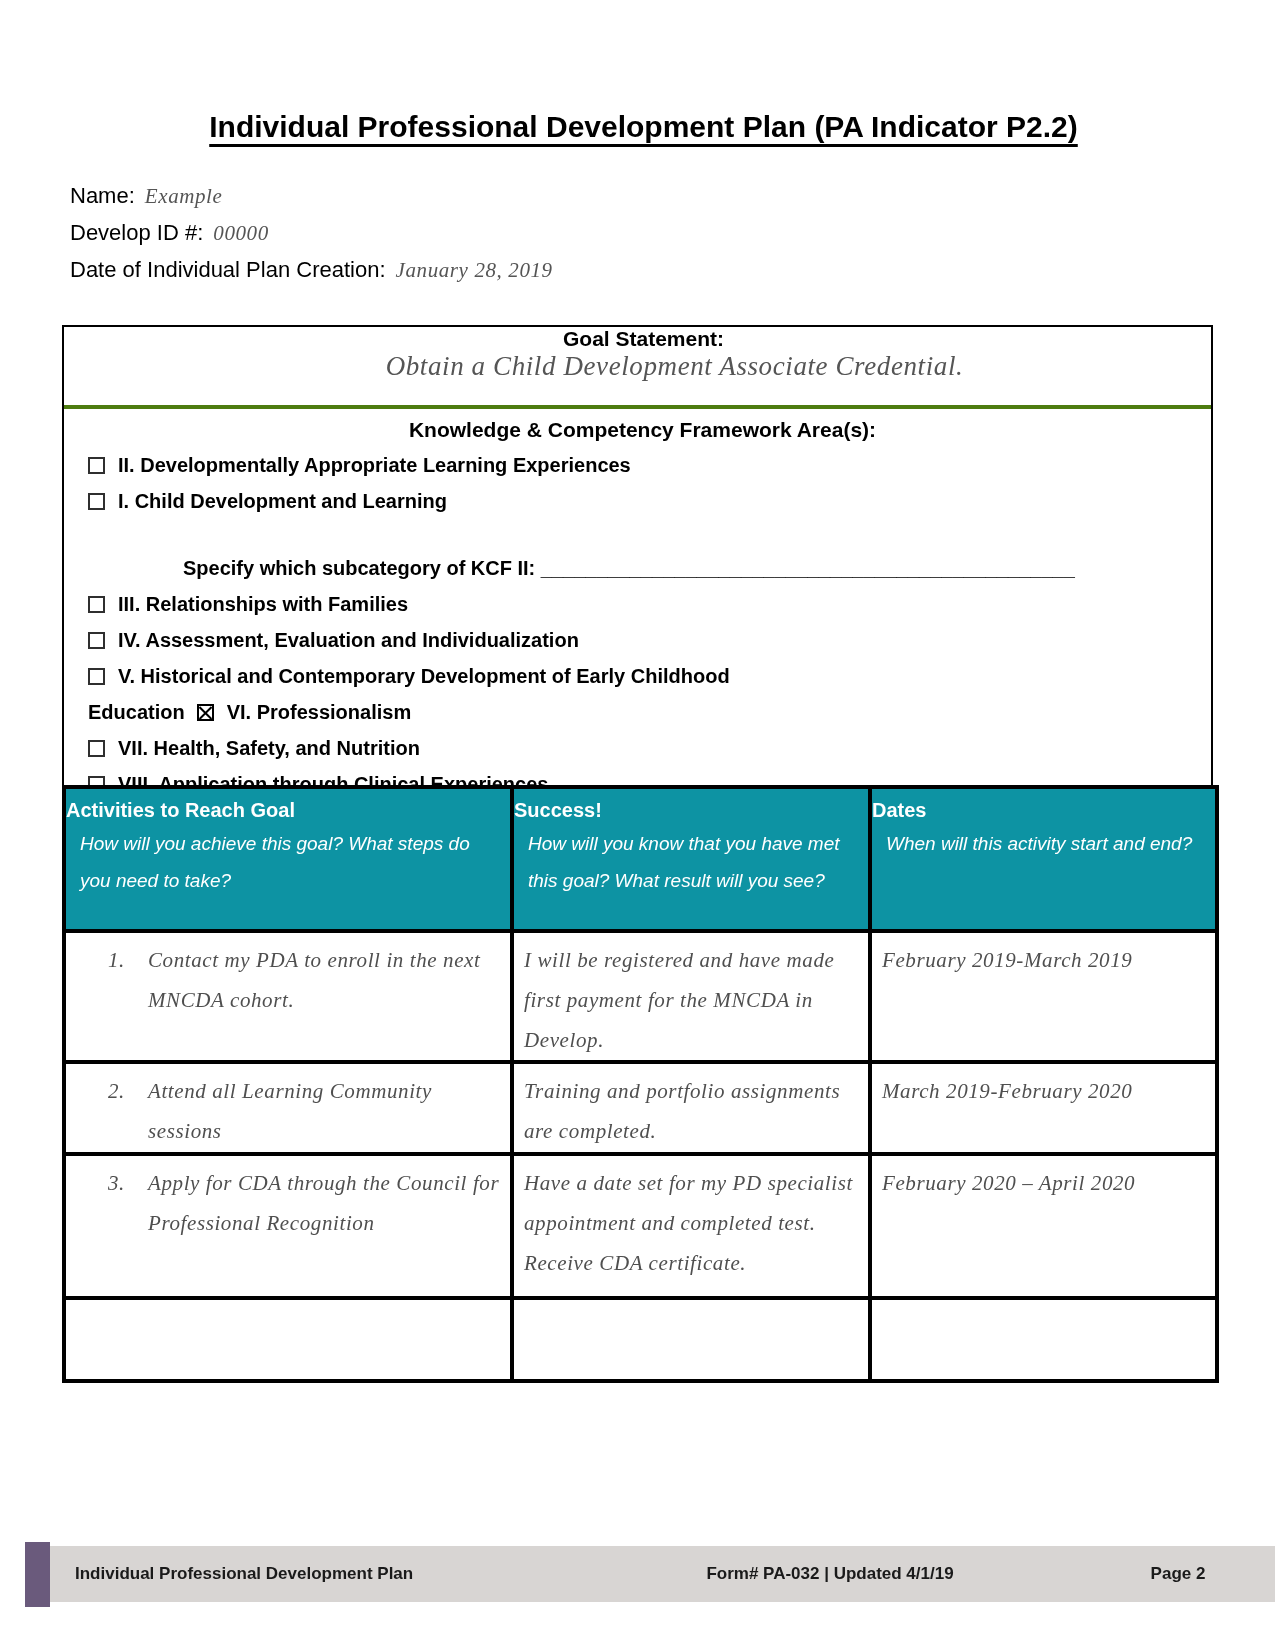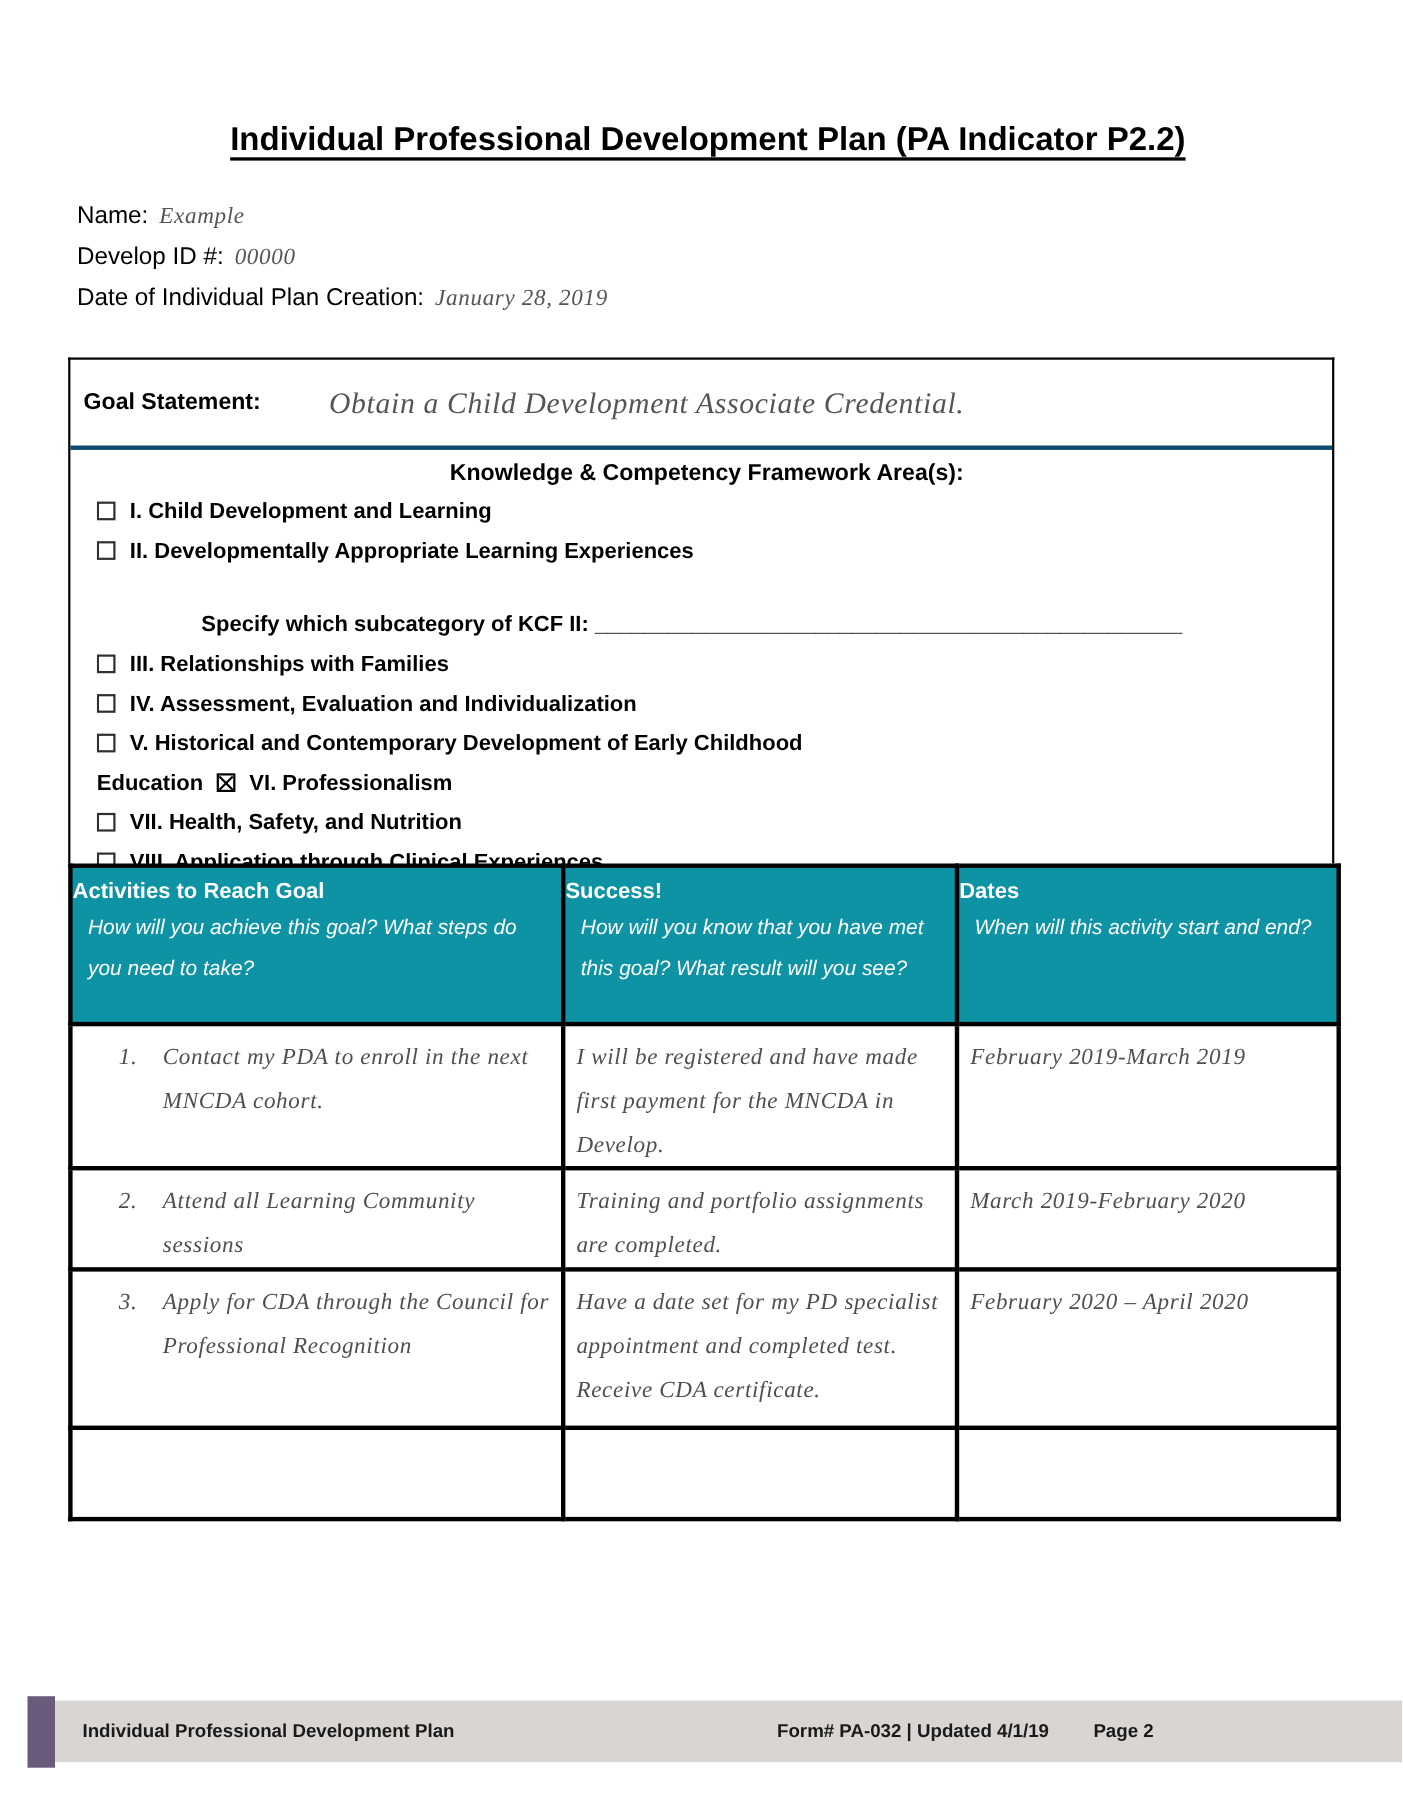--- a/index.html
+++ b/index.html
@@ -19,21 +19,21 @@
   .info { position:absolute; left:70px; top:183px; font-size:22px; }
   .info-line { height:37px; white-space:nowrap; }
   .hw { font-family:cursive; font-style:italic; color:#555; letter-spacing:0.6px; }
   .info .hw { font-size:21px; margin-left:10px; }
 
   
   .goal-kcf-box {
     position:absolute; left:62px; top:325px; width:1151px; height:460px;
     border:2px solid #000; border-bottom:none; background:#fff;
   }
-  .goal-row { height:82px; border-bottom:4px solid #0c4a6e; display:flex; align-items:center; padding-left:12px; }
+  .goal-row { height:82px; border-bottom:4px solid #4d7c0f; display:flex; align-items:center; padding-left:12px;flex-direction:column; }
   .goal-label { font-weight:bold; font-size:21px; }
   .goal-value { font-size:27px; margin-left:62px; }
 
   .kcf { padding:9px 14px 0 24px; }
   .kcf-header { text-align:center; font-weight:bold; font-size:21px; line-height:23px; margin-bottom:13px; }
   .kcf-line { font-weight:bold; font-size:20px; line-height:23px; margin-bottom:13px; white-space:nowrap; overflow:hidden; }
   .kcf-specify { padding-left:95px;margin-top:44px; }
 
   .cb {
     display:inline-block; width:17px; height:17px; border:2px solid #2f2f2f;
@@ -57,21 +57,21 @@
   .cell-act { padding-left:42px; }
   .act-grid { display:grid; grid-template-columns:40px auto; }
   .plan .hw { color:#4f4f4f; }
 
   
   .footer-bar { position:absolute; left:50px; top:1546px; width:1225px; height:56px; background:#d8d5d3; }
   .footer-accent { position:absolute; left:25px; top:1542px; width:25px; height:65px; background:#6a5a7c; }
   .footer-text { position:absolute; top:1564px; font-size:17px; font-weight:bold; color:#1a1a1a; white-space:nowrap; }
   .footer-left { left:75px; }
   .footer-center { left:630px; width:400px; text-align:center; }
-  .footer-right { left:994px; width:156px; text-align:left; }
+  .footer-right { left:1100px; width:156px; text-align:center; }
 </style>
 </head>
 <body>
 
 <div class="page">
 
   <div class="doc-title">
     <span>Individual Professional Development Plan (PA Indicator P2.2)</span>
   </div>
 
@@ -89,25 +89,25 @@
 
   <div class="goal-kcf-box">
     <div class="goal-row">
       <span class="goal-label">Goal Statement:</span>
       <span class="goal-value hw">Obtain a Child Development Associate Credential.</span>
     </div>
     <div class="kcf">
       <div class="kcf-header">Knowledge &amp; Competency Framework Area(s):</div>
 
       <div class="kcf-line">
+        <span class="cb"></span><span>II. Developmentally Appropriate Learning Experiences</span>
+      </div>
+
+      <div class="kcf-line">
         <span class="cb"></span><span>I. Child Development and Learning</span>
-      </div>
-
-      <div class="kcf-line">
-        <span class="cb"></span><span>II. Developmentally Appropriate Learning Experiences</span>
       </div>
 
       <div class="kcf-line kcf-specify">
         <span>Specify which subcategory of KCF II:</span>
         <span>________________________________________________</span>
       </div>
 
       <div class="kcf-line">
         <span class="cb"></span><span>III. Relationships with Families</span>
       </div>

